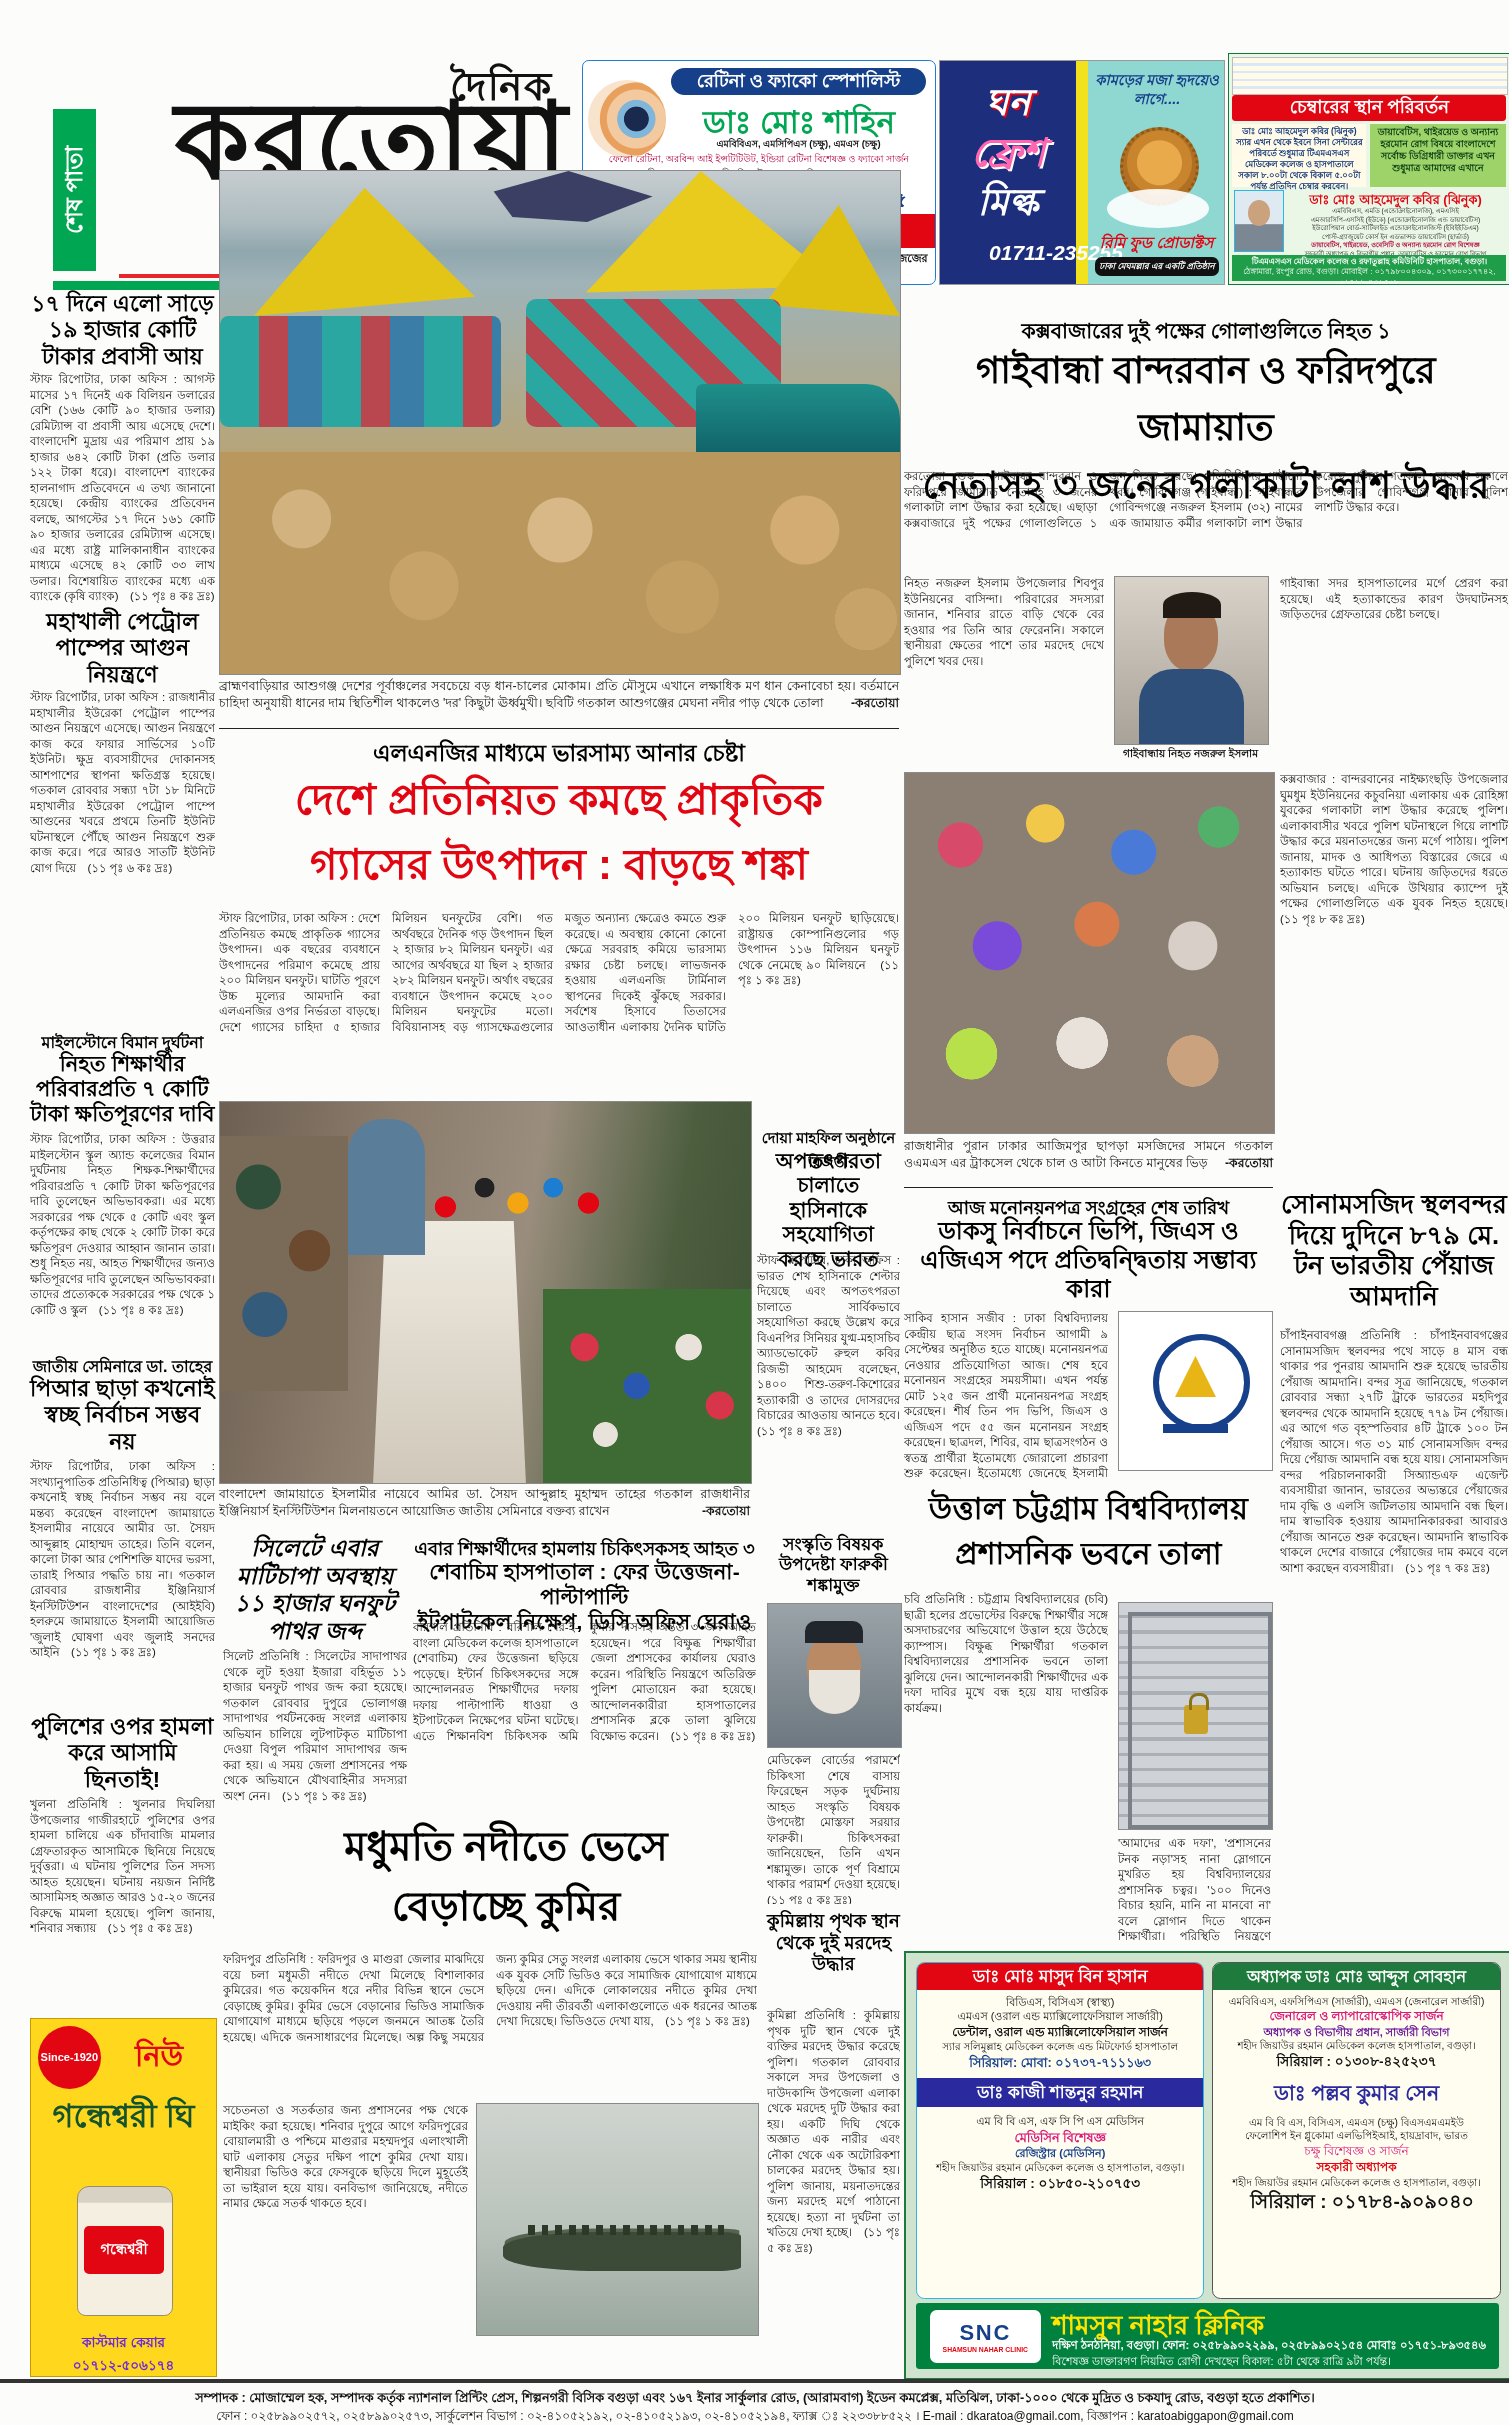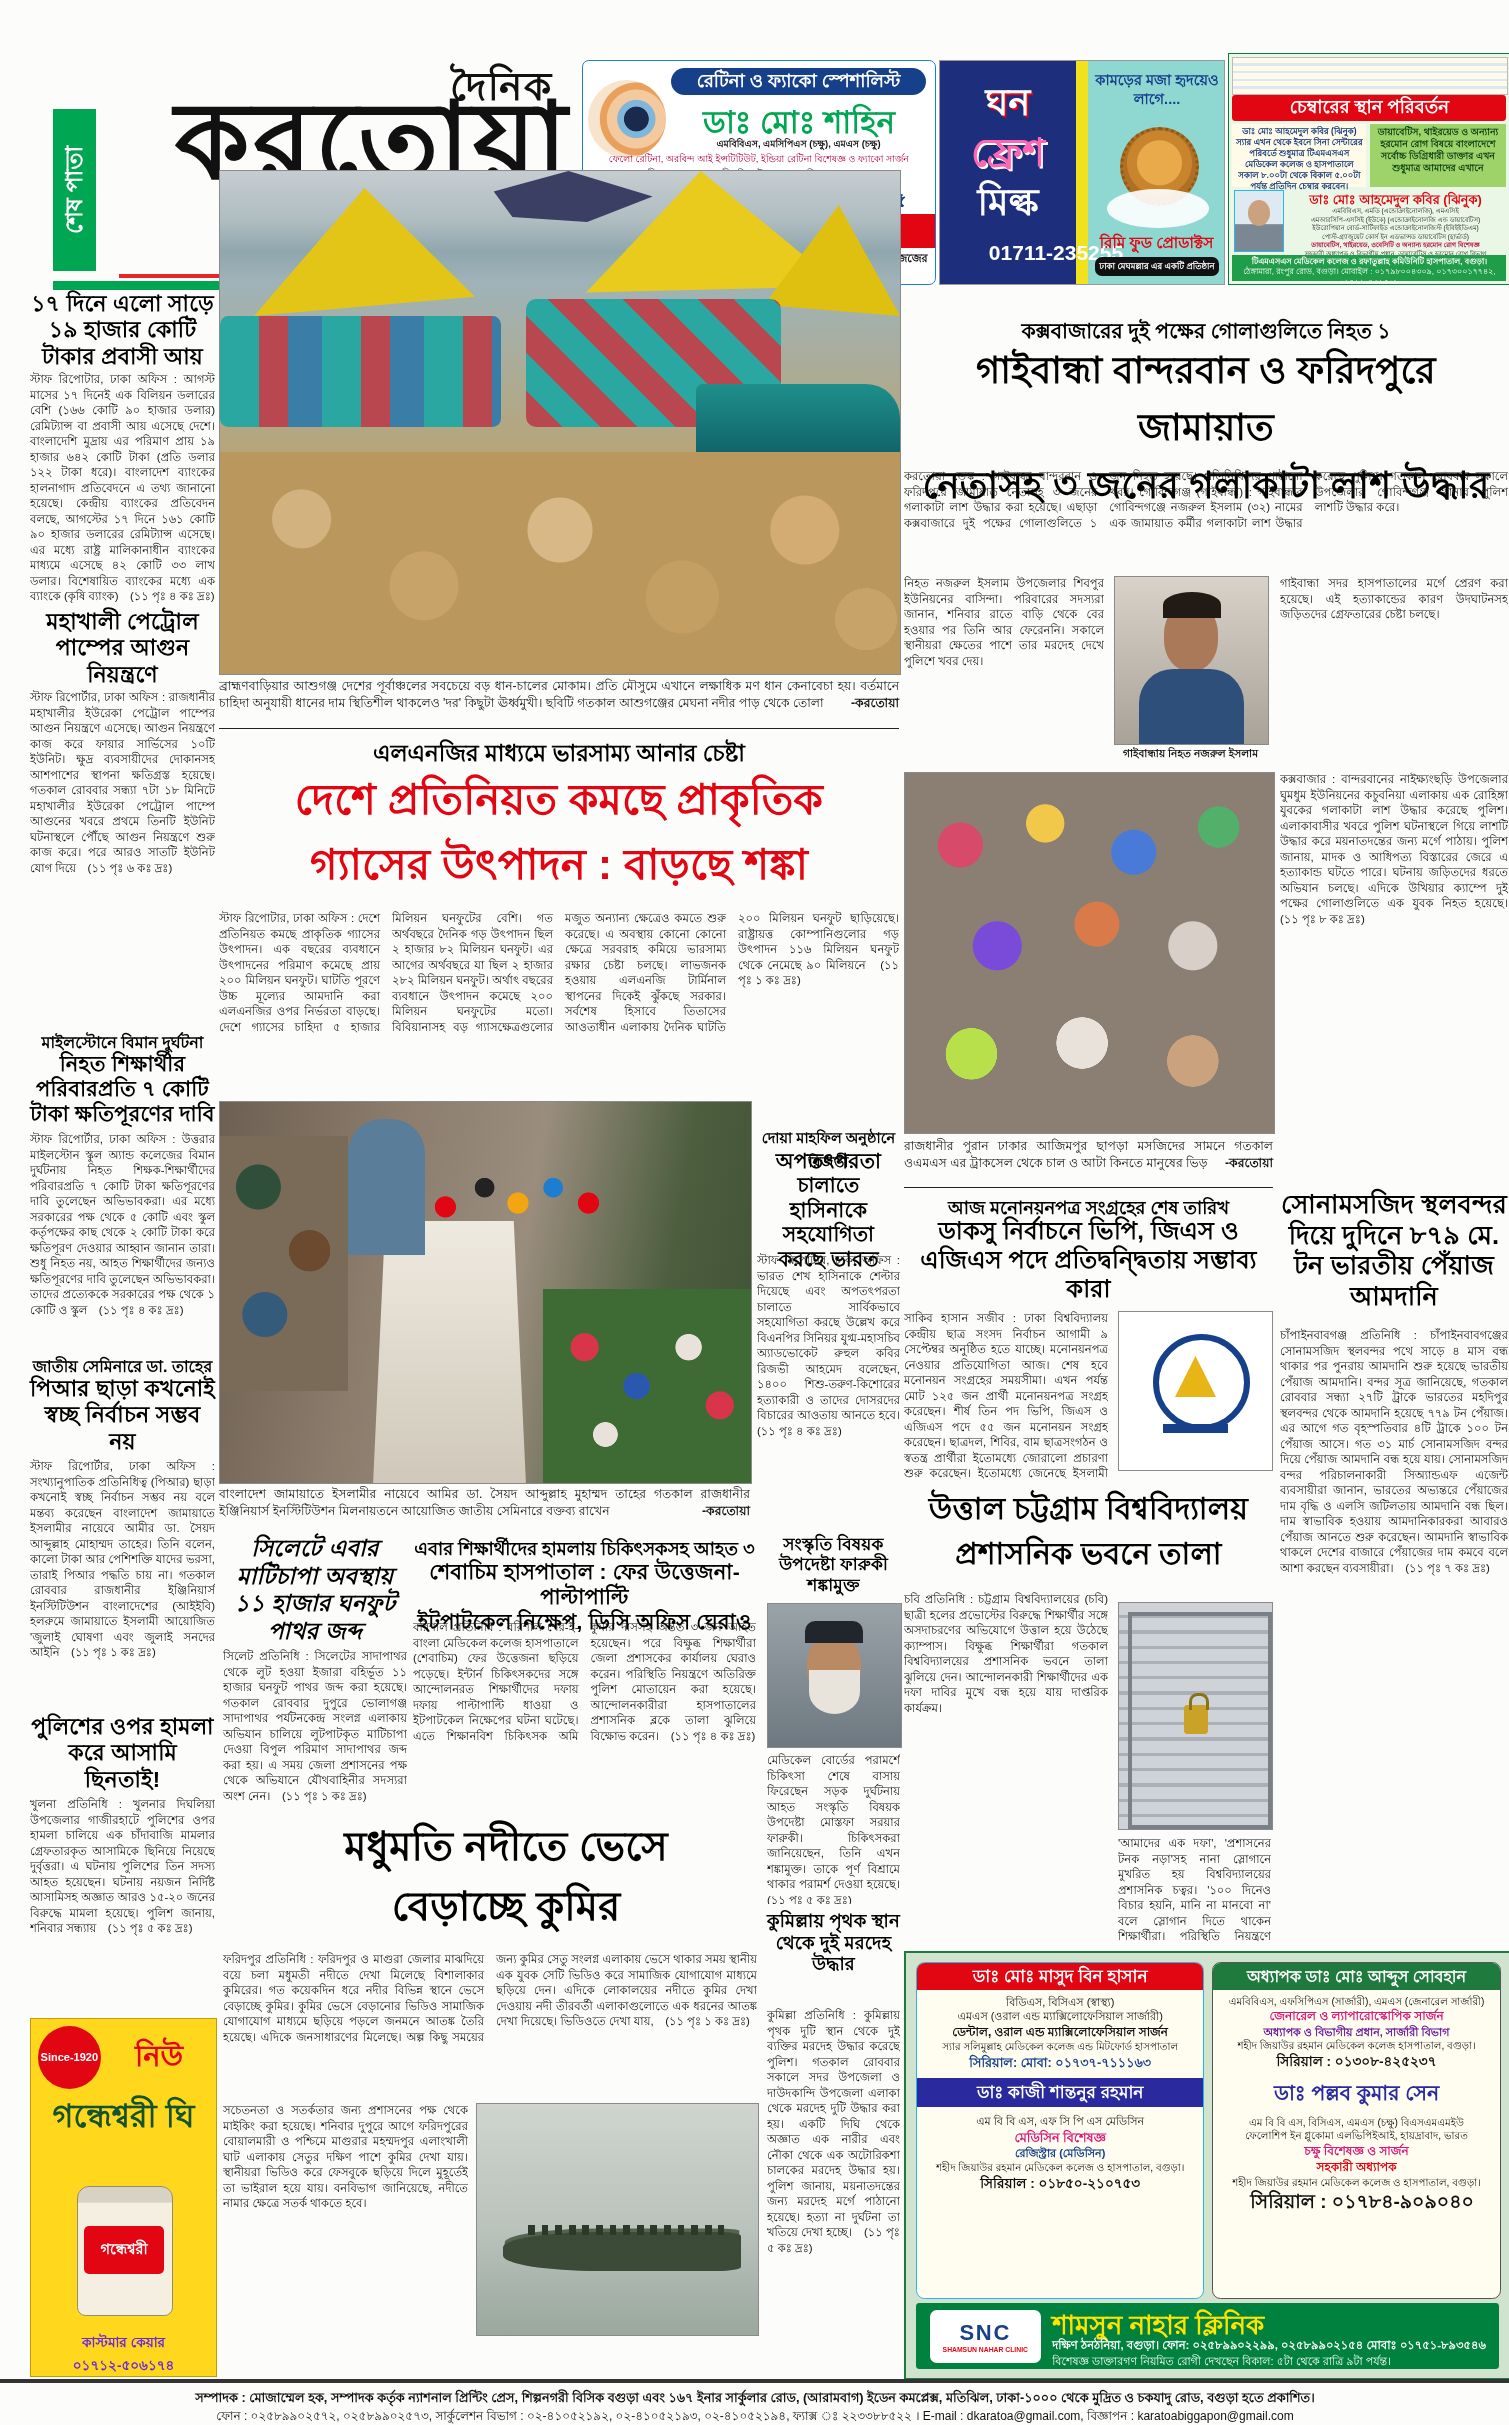--- a/index.html
+++ b/index.html
@@ -42,21 +42,21 @@
     <div class="banner" style="position:absolute;left:88px;top:6.8px;width:255px;height:27px;line-height:27px;background:#17408b;border-radius:13.6px;font-size:18px;">রেটিনা ও ফ্যাকো স্পেশালিস্ট</div>
     <div style="position:absolute;left:85px;top:37px;width:262px;text-align:center;color:#00a651;font-weight:900;font-size:31px;">ডাঃ মোঃ শাহিন</div>
     <div class="tiny" style="position:absolute;left:82px;top:77px;width:267px;font-weight:700;">এমবিবিএস, এমসিপিএস (চক্ষু), এমএস (চক্ষু)</div>
     <div class="tiny" style="position:absolute;left:3.4px;top:92px;width:345px;color:#b3003c;">ফেলো রেটিনা, অরবিন্দ আই ইন্সটিটিউট, ইন্ডিয়া রেটিনা বিশেষজ্ঞ ও ফ্যাকো সার্জন</div>
     <div class="tiny" style="position:absolute;left:3.4px;top:107px;width:345px;">সহকারী অধ্যাপক (চক্ষু), শহীদ জিয়াউর রহমান মেডিকেল কলেজ, বগুড়া</div>
     <div style="position:absolute;left:3.4px;top:124px;width:345px;text-align:center;font-size:20.4px;font-weight:900;color:#17408b;">সিরিয়ালের জন্য: ০১৭৬০-৩৫৪৪৫৫</div>
     <div class="banner" style="position:absolute;left:0;top:153px;width:352px;height:34px;line-height:34px;background:#e20613;font-size:25.5px;">শাহিন আই কেয়ার সেন্টার</div>
     <div style="position:absolute;left:3.4px;top:190px;width:345px;font-size:11px;font-weight:700;text-align:center;line-height:1.3;">ডেকানস হাসিনা গার্ডেন, পিটিআই মোড় থেকে ১০০ গজ পশ্চিমে জেলা জজের বাড়ির পিছনে সন্ধানী হাসপাতালের সামনে, বগুড়া।</div>
   </div>
 
-  <div class="abs" style="left:939px;top:60px;width:284px;height:223px;overflow:hidden;border:0.9px solid #999;">
+  <div class="abs" style="left:939px;top:60px;width:284px;height:223px;overflow:hidden;border:0.9px solid #999;font-style:italic;">
     <div style="position:absolute;left:0;top:0;width:136px;height:223px;background:#1c2e7c;"></div>
     <div style="position:absolute;left:136px;top:0;width:12px;height:223px;background:#f2e21e;"></div>
     <div style="position:absolute;left:148px;top:0;width:136px;height:223px;background:#8fd8d2;"></div>
     <div style="position:absolute;left:0;top:12px;width:136px;text-align:center;font-size:37px;font-weight:900;color:#fff;text-shadow:1.7px 1.7px 0 #e20613;">ঘন</div>
     <div style="position:absolute;left:0;top:61px;width:136px;text-align:center;font-size:39px;font-weight:900;color:#ff66b2;text-shadow:1.7px 1.7px 0 #fff;">ফ্রেশ</div>
     <div style="position:absolute;left:0;top:112px;width:136px;text-align:center;font-size:37px;font-weight:900;color:#fff;">মিল্ক</div>
     <div style="position:absolute;left:0;top:180px;width:136px;text-align:center;font-size:21px;font-weight:800;color:#fff;padding-left:48px;">01711-235255</div>
     <div style="position:absolute;left:153px;top:10.2px;width:128px;text-align:center;font-size:14.5px;font-weight:800;color:#17408b;line-height:1.3;">কামড়ের মজা হৃদয়েও লাগে....</div>
     <div style="position:absolute;left:180px;top:66px;width:73px;height:73px;border-radius:50%;background:radial-gradient(circle at 50% 45%,#e8aa4b 0 22px,#c9852d 23px 32px,#b06f22 33px);border:3.4px dotted #8a5a18;"></div>
     <div style="position:absolute;left:167px;top:128px;width:102px;height:39px;border-radius:50%;background:#ffffff;opacity:.9;"></div>
@@ -271,21 +271,21 @@
     <div style="position:absolute;left:306px;top:8.5px;width:287px;height:335px;background:#fffdf0;border:1.7px solid #555;border-radius:8.5px;overflow:hidden;">
       <div class="banner" style="height:27px;line-height:27px;background:#1f7a3d;font-size:16px;">অধ্যাপক ডাঃ মোঃ আব্দুস সোবহান</div>
       <div class="tiny" style="margin-top:5.1px;font-size:10.2px;">এমবিবিএস, এফসিপিএস (সার্জারী), এমএস (জেনারেল সার্জারী)</div>
       <div class="tiny" style="font-size:12px;font-weight:800;color:#d81b7a;">জেনারেল ও ল্যাপারোস্কোপিক সার্জন</div>
       <div class="tiny" style="font-size:11px;font-weight:700;color:#6a1b9a;">অধ্যাপক ও বিভাগীয় প্রধান, সার্জারী বিভাগ</div>
       <div class="tiny" style="font-size:10.2px;">শহীদ জিয়াউর রহমান মেডিকেল কলেজ হাসপাতাল, বগুড়া।</div>
       <div class="tiny" style="font-size:13.6px;font-weight:800;">সিরিয়াল : ০১৩০৮-৪২৫২৩৭</div>
       <div style="text-align:center;color:#2a2a9e;font-size:20.4px;font-weight:900;margin-top:6.8px;">ডাঃ পল্লব কুমার সেন</div>
       <div class="tiny" style="margin-top:3.4px;font-size:10.2px;">এম বি বি এস, বিসিএস, এমএস (চক্ষু) বিএসএমএমইউ</div>
       <div class="tiny" style="font-size:10.2px;">ফেলোশিপ ইন গ্লুকোমা এলভিপিইআই, হায়দ্রাবাদ, ভারত</div>
-      <div class="tiny" style="font-size:12px;font-weight:700;color:#d81b7a;">চক্ষু বিশেষজ্ঞ ও সার্জন</div>
+      <div class="tiny" style="font-size:12px;font-weight:400;color:#d81b7a;">চক্ষু বিশেষজ্ঞ ও সার্জন</div>
       <div class="tiny" style="font-size:12px;font-weight:800;color:#e20613;">সহকারী অধ্যাপক</div>
       <div class="tiny" style="font-size:10.2px;">শহীদ জিয়াউর রহমান মেডিকেল কলেজ ও হাসপাতাল, বগুড়া।</div>
       <div class="tiny" style="font-size:19px;font-weight:700;margin-left:11px;">সিরিয়াল : ০১৭৮৪-৯০৯০৪০</div>
     </div>
 
     <div style="position:absolute;left:10.2px;top:350px;width:583px;height:66px;background:#00823e;border-radius:3.4px;overflow:hidden;">
       <div style="position:absolute;left:13.6px;top:6.8px;width:111px;height:53px;background:#fff;border-radius:6.8px;display:flex;flex-direction:column;align-items:center;justify-content:center;">
         <div style="font-size:22px;font-weight:900;color:#17408b;letter-spacing:1.7px;">SNC</div>
         <div style="font-size:6.8px;font-weight:700;color:#e20613;">SHAMSUN NAHAR CLINIC</div>
       </div>

